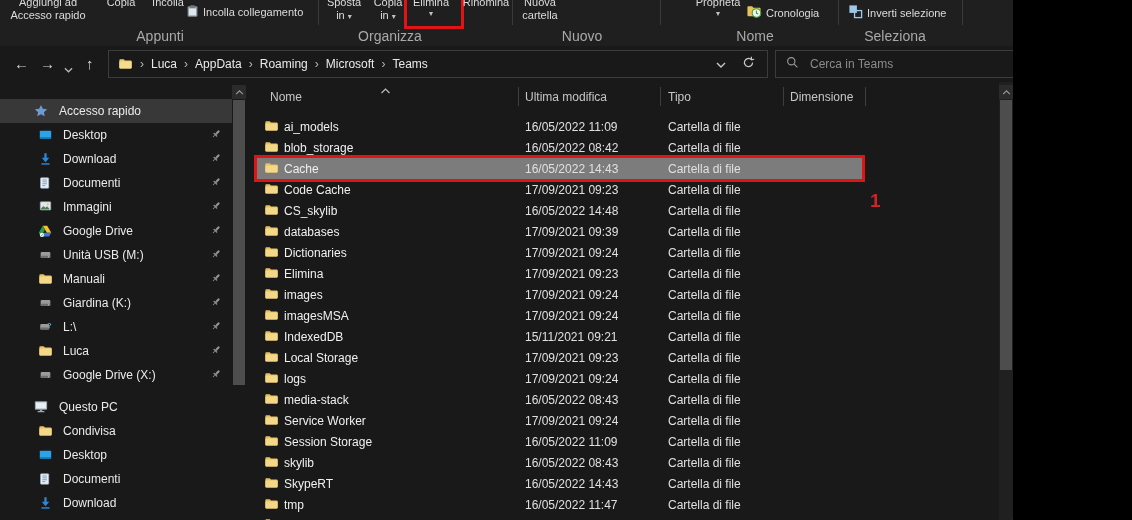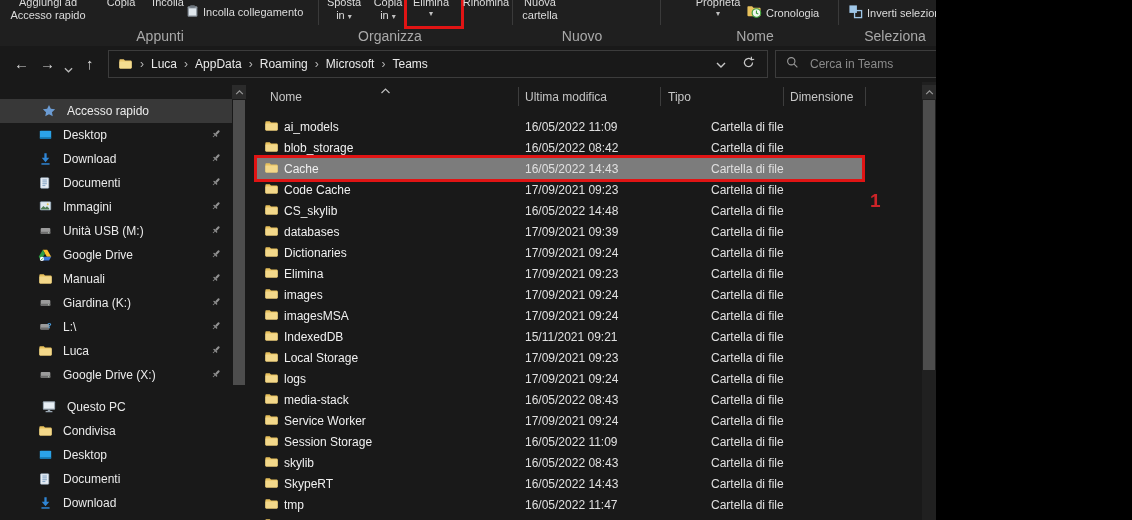--- a/index.html
+++ b/index.html
@@ -1,16 +1,16 @@
 <!DOCTYPE html>
 <html><head>
 <meta charset="utf-8">
 <style>
   html,body{margin:0;padding:0;background:#000;}
-  #app{position:relative;width:936px;height:520px;overflow:hidden;background:#191919;
+  #app{position:relative;width:1013px;height:520px;overflow:hidden;background:#191919;
        font-family:"Liberation Sans",sans-serif;font-size:12px;color:#e8e8e8;}
 
   
   .ribbon{position:absolute;left:0;top:0;right:0;height:46px;background:#1f1f1f;border-bottom:1px solid #0e0e0e;}
   .rbtn{position:absolute;top:-4px;color:#dcdcdc;font-size:11px;line-height:13px;text-align:center;cursor:default;}
   .rbtn.oneline{white-space:nowrap;}
   .rbtn.mid{top:4px;display:flex;align-items:center;gap:4px;white-space:nowrap;}
   .caret{font-size:8px;color:#c0c0c0;}
   .caret.blk{display:block;line-height:9px;}
   .rsep{position:absolute;top:0;height:25px;width:1px;background:#3a3a3a;}
@@ -28,21 +28,21 @@
   .search-box{position:absolute;left:775px;top:4px;width:342px;height:26px;border:1px solid #3c3c3c;
               display:flex;align-items:center;background:#191919;padding:0 10px;gap:9px;}
   .search-box input{flex:1;background:transparent;border:none;outline:none;color:#cfcfcf;
                     font-family:"Liberation Sans",sans-serif;font-size:12px;}
   .search-box input::placeholder{color:#8b8b8b;}
 
   
   .sidebar{position:absolute;left:0;top:82px;width:232px;bottom:0;padding-top:17px;box-sizing:border-box;}
   .sb-row{height:24px;display:flex;align-items:center;position:relative;}
   .sb-row.qa{background:#383838;}
-  .sb-row.lv0{padding-left:40px;}
+  .sb-row.lv0{padding-left:32px;}
   .sb-row.lv1{padding-left:36px;}
   .sb-ic{width:18px;height:16px;margin-right:9px;display:inline-flex;align-items:center;justify-content:center;}
   .sb-lb{color:#eaeaea;white-space:nowrap;}
   .sb-pin{position:absolute;right:10px;top:5px;opacity:.85;}
   .sb-gap{height:8px;}
   .sb-scroll{position:absolute;left:232px;top:82px;width:14px;bottom:0;background:#191919;}
   .scroll-up{position:absolute;left:0;top:3px;width:14px;height:14px;background:#2b2b2b;
              display:flex;align-items:center;justify-content:center;}
   .scroll-thumb{position:absolute;left:1px;width:12px;background:#4d4d4d;}
   .r-scroll{position:absolute;right:0;top:82px;width:14px;bottom:0;background:#202020;}
@@ -53,21 +53,21 @@
   .fsort{position:absolute;top:1px;left:133px;}
   .fsep{position:absolute;top:5px;width:1px;height:19px;background:#3d3d3d;}
   .rows{position:absolute;top:34px;left:0;right:0;bottom:0;overflow:hidden;}
   .file-row{height:21px;position:relative;}
   .file-row .hl{position:absolute;left:10px;top:0;width:605px;height:21px;}
   .file-row.selected .hl{background:#7c7c7c;box-shadow:0 0 0 3px #e01414;}
   .fic{position:absolute;left:17px;top:3px;}
   .fic.part{top:2px;}
   .fname{position:absolute;left:37px;top:4px;color:#f0f0f0;white-space:nowrap;}
   .fmod{position:absolute;left:278px;top:4px;color:#e0e0e0;white-space:nowrap;}
-  .ftype{position:absolute;left:421px;top:4px;color:#e0e0e0;white-space:nowrap;margin-left:43px;}
+  .ftype{position:absolute;left:421px;top:4px;color:#e0e0e0;white-space:nowrap;}
 
   
   .step{position:absolute;left:870px;top:190px;color:#cc2428;font-size:19px;font-weight:bold;}
   .emoji{position:absolute;left:1006px;top:494px;width:90px;height:90px;border-radius:50%;
          background:#2e7fd0;border:5px solid #2b2e32;box-sizing:content-box;}
   .eye{position:absolute;border-radius:50%;}
   .eye.l{left:20px;top:19px;width:15px;height:9px;background:#b3ab32;transform:rotate(18deg);}
   .eye.r{left:53px;top:17px;width:15px;height:9px;background:#cf7c2a;transform:rotate(-18deg);}
 </style>
 </head>
@@ -238,46 +238,46 @@
         <span class="sb-pin"><svg viewBox="0 0 16 16" width="12" height="12">
             <g transform="rotate(45 8 8)" fill="#a8a8a8">
               <rect x="6.6" y="1.8" width="2.8" height="6.8" rx="1.2"></rect>
               <rect x="4.6" y="8.4" width="6.8" height="1.8" rx=".9"></rect>
               <rect x="7.6" y="10.2" width=".9" height="3.6"></rect>
             </g>
           </svg></span>
       </div>
       <div class="sb-row lv1">
         <span class="sb-ic">
-          <svg viewBox="0 0 16 16" width="15" height="11">
-            <rect x="1" y="3" width="14" height="8.4" rx="1.4" fill="#9b9b9b"></rect>
-            <rect x="1" y="8.4" width="14" height="3" rx="1" fill="#6e6e6e"></rect>
-            <circle cx="12.6" cy="9.9" r=".8" fill="#d6ecd6"></circle>
-          </svg>
-        </span>
-        <span class="sb-lb">Unità USB (M:)</span>
-        <span class="sb-pin"><svg viewBox="0 0 16 16" width="12" height="12">
-            <g transform="rotate(45 8 8)" fill="#a8a8a8">
-              <rect x="6.6" y="1.8" width="2.8" height="6.8" rx="1.2"></rect>
-              <rect x="4.6" y="8.4" width="6.8" height="1.8" rx=".9"></rect>
-              <rect x="7.6" y="10.2" width=".9" height="3.6"></rect>
-            </g>
-          </svg></span>
-      </div>
-      <div class="sb-row lv1">
-        <span class="sb-ic">
           <svg viewBox="0 0 16 16" width="14" height="13">
             <path d="M5.3 1h5.4l5 8.6h-5.4z" fill="#fbc02d"></path>
             <path d="M5.3 1L.3 9.6l2.7 4.7 5-8.6z" fill="#2e9e44"></path>
             <path d="M3 14.3l2.7-4.7h10l-2.7 4.7z" fill="#3b78d8"></path>
             <circle cx="4.2" cy="12.2" r="2.6" fill="#fff"></circle>
             <path d="M2.9 12.2l1 1 1.6-1.9" stroke="#2e9e44" stroke-width="1" fill="none"></path>
           </svg>
         </span>
         <span class="sb-lb">Google Drive</span>
+        <span class="sb-pin"><svg viewBox="0 0 16 16" width="12" height="12">
+            <g transform="rotate(45 8 8)" fill="#a8a8a8">
+              <rect x="6.6" y="1.8" width="2.8" height="6.8" rx="1.2"></rect>
+              <rect x="4.6" y="8.4" width="6.8" height="1.8" rx=".9"></rect>
+              <rect x="7.6" y="10.2" width=".9" height="3.6"></rect>
+            </g>
+          </svg></span>
+      </div>
+      <div class="sb-row lv1">
+        <span class="sb-ic">
+          <svg viewBox="0 0 16 16" width="15" height="11">
+            <rect x="1" y="3" width="14" height="8.4" rx="1.4" fill="#9b9b9b"></rect>
+            <rect x="1" y="8.4" width="14" height="3" rx="1" fill="#6e6e6e"></rect>
+            <circle cx="12.6" cy="9.9" r=".8" fill="#d6ecd6"></circle>
+          </svg>
+        </span>
+        <span class="sb-lb">Unità USB (M:)</span>
         <span class="sb-pin"><svg viewBox="0 0 16 16" width="12" height="12">
             <g transform="rotate(45 8 8)" fill="#a8a8a8">
               <rect x="6.6" y="1.8" width="2.8" height="6.8" rx="1.2"></rect>
               <rect x="4.6" y="8.4" width="6.8" height="1.8" rx=".9"></rect>
               <rect x="7.6" y="10.2" width=".9" height="3.6"></rect>
             </g>
           </svg></span>
       </div>
       <div class="sb-row lv1">
         <span class="sb-ic">

